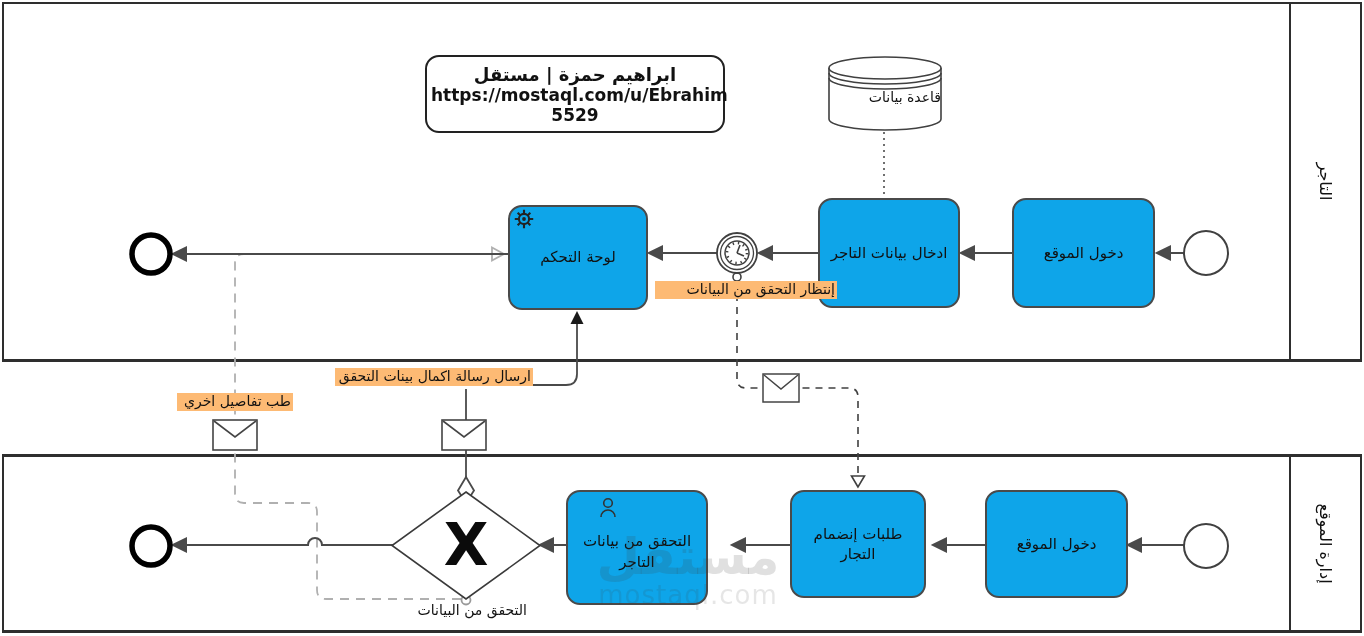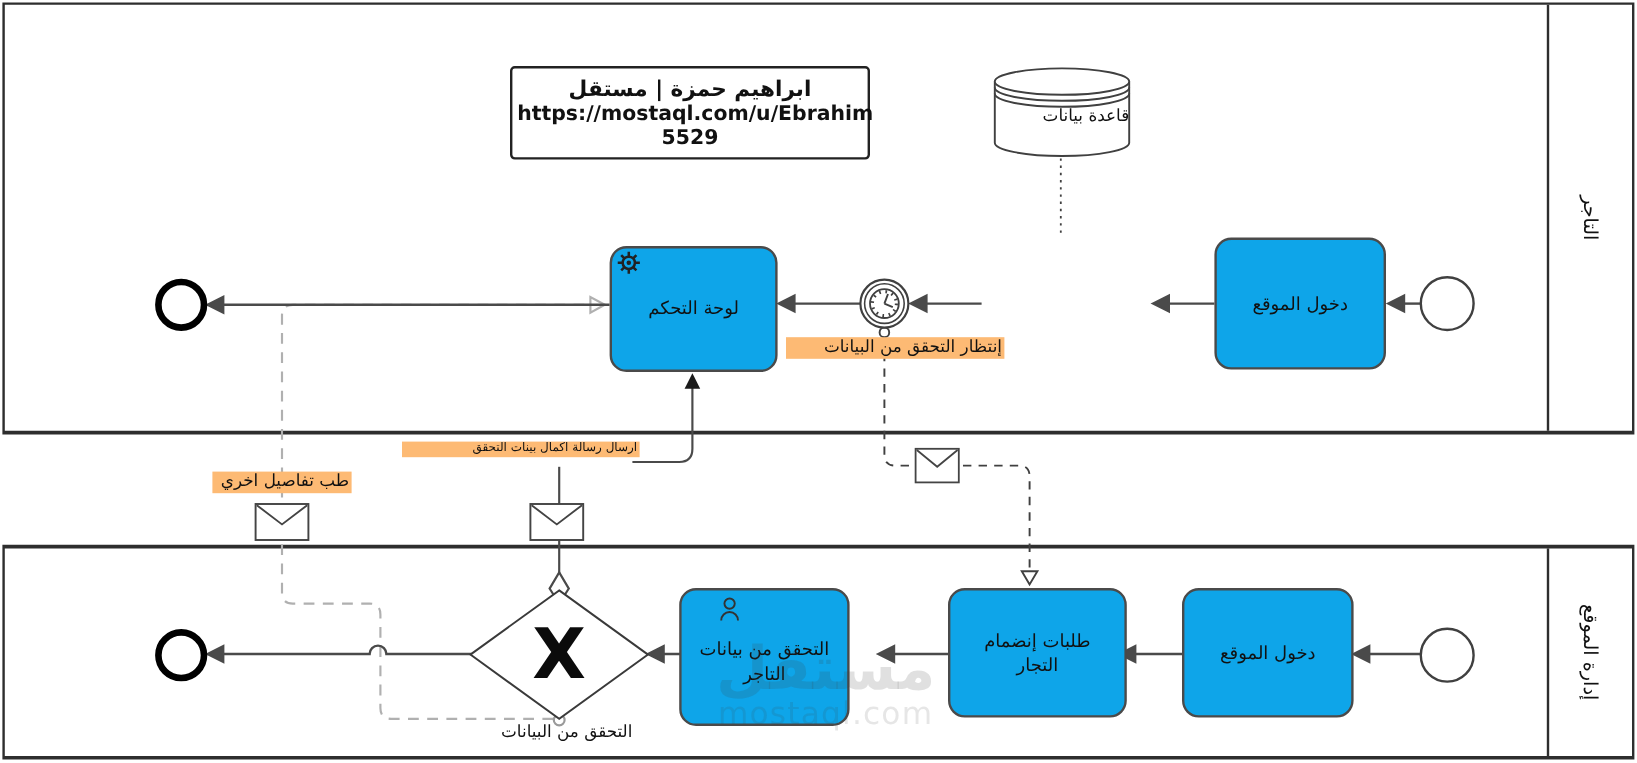--- a/index.html
+++ b/index.html
@@ -8,21 +8,21 @@
   .pool{position:absolute;border:2px solid #2e2e2e;box-sizing:border-box;background:transparent;}
   .pool-label-strip{position:absolute;top:0;bottom:0;right:0;width:71px;border-left:2px solid #2e2e2e;
          display:flex;align-items:center;justify-content:center;box-sizing:border-box;}
   .pool-label{transform:rotate(90deg);white-space:nowrap;font-size:16px;color:#111;}
   .task{position:absolute;background:#0ea5e9;border:2px solid #4a4a4a;border-radius:14px;
         display:flex;align-items:center;justify-content:center;text-align:center;
         font-size:15px;line-height:1.35;box-sizing:border-box;padding:6px 10px;}
   .lbl{position:absolute;font-size:14px;line-height:1.25;}
   .whitebg{background:#fdba74;padding:0 2px;}
   .icon-abs{position:absolute;}
-  #attribution{position:absolute;left:425px;top:55px;width:300px;border:2px solid #222;border-radius:4px;
+  #attribution{position:absolute;left:425px;top:55px;width:300px;border:2px solid #222;border-radius:14px;
         background:#fff;text-align:center;padding:7px 4px 6px 4px;box-sizing:border-box;}
   #attribution .t1{font-size:18px;font-weight:bold;}
   #attribution .t2,#attribution .t3{font-size:17px;font-weight:bold;letter-spacing:0;}
   #gatewayX{position:absolute;left:434px;top:506px;width:64px;height:78px;display:flex;align-items:center;
         justify-content:center;font-size:58px;font-weight:900;color:#0b0b0b;}
   #watermark{position:absolute;left:588px;top:532px;width:200px;text-align:center;pointer-events:none;}
   #watermark .wm1{font-size:50px;font-weight:bold;color:rgba(60,60,60,0.16);line-height:1.0;}
   #watermark .wm2{font-size:26px;color:rgba(60,60,60,0.13);letter-spacing:1px;line-height:1.0;}
   svg{position:absolute;left:0;top:0;}
 </style>
@@ -131,55 +131,58 @@
     <div class="t1" dir="rtl">ابراهيم حمزة | مستقل</div>
     <div class="t2" dir="ltr">https://mostaql.com/u/Ebrahim</div>
     <div class="t3" dir="ltr">5529</div>
   </div>
 
   <div class="lbl" dir="rtl" style="left:829px;top:89px;width:112px;">قاعدة بيانات</div>
 
   <div class="task" dir="rtl" style="left:1012px;top:198px;width:143px;height:110px;">
     <span>دخول الموقع</span>
   </div>
+  <div class="task" dir="rtl" style="left:818px;top:198px;width:142px;height:110px;">
+    <span>ادخال بيانات التاجر</span>
+  </div>
   <div class="task" dir="rtl" style="left:508px;top:205px;width:140px;height:105px;">
     <span>لوحة التحكم</span>
   </div>
 
   <svg class="icon-abs" style="left:514px;top:209px;" width="20" height="20" viewBox="0 0 18 18">
     <g stroke="#222" stroke-width="1.9" fill="none">
       <circle cx="9" cy="9" r="4.6"></circle>
       <path d="M14 9 L17.3 9 M12.4 12.4 L14.7 14.7 M9 14 L9 17.3 M5.6 12.4 L3.3 14.7 M4 9 L0.7 9 M5.6 5.6 L3.3 3.3 M9 4 L9 0.7 M12.4 5.6 L14.7 3.3"></path>
     </g>
     <circle cx="9" cy="9" r="1.7" fill="#222"></circle>
   </svg>
 
   <div class="lbl whitebg" dir="rtl" style="left:655px;top:281px;width:178px;">إنتظار التحقق من البيانات</div>
 
   <div class="task" dir="rtl" style="left:985px;top:490px;width:143px;height:108px;">
     <span>دخول الموقع</span>
   </div>
-  <div class="task" dir="rtl" style="left:790px;top:490px;width:149px;height:108px;">
+  <div class="task" dir="rtl" style="left:790px;top:490px;width:136px;height:108px;">
     <span>طلبات إنضمام التجار</span>
   </div>
   <div class="task" dir="rtl" style="left:566px;top:490px;width:142px;height:115px;padding-top:14px;">
     <span>التحقق من بيانات التاجر</span>
   </div>
 
   <svg class="icon-abs" style="left:598px;top:497px;" width="20" height="22" viewBox="0 0 20 22">
     <g stroke="#333" stroke-width="1.6" fill="none">
       <circle cx="10" cy="6" r="4.3"></circle>
       <path d="M 3 20 A 7 7 0 0 1 17 20"></path>
     </g>
   </svg>
 
   <div id="gatewayX">X</div>
   <div class="lbl" dir="rtl" style="left:395px;top:602px;width:132px;">التحقق من البيانات</div>
 
   <div class="lbl whitebg" dir="rtl" style="left:177px;top:393px;width:112px;font-size:14px;">طب تفاصيل اخري</div>
-  <div class="lbl whitebg" dir="rtl" style="left:335px;top:368px;width:194px;font-size:10px;">ارسال رسالة اكمال بينات التحقق</div>
+  <div class="lbl whitebg" dir="rtl" style="left:335px;top:368px;width:194px;font-size:14px;">ارسال رسالة اكمال بينات التحقق</div>
 
   <div id="watermark">
     <div class="wm1" dir="rtl">مستقل</div>
     <div class="wm2">mostaql.com</div>
   </div>
 
 </div>
 
 </body></html>

